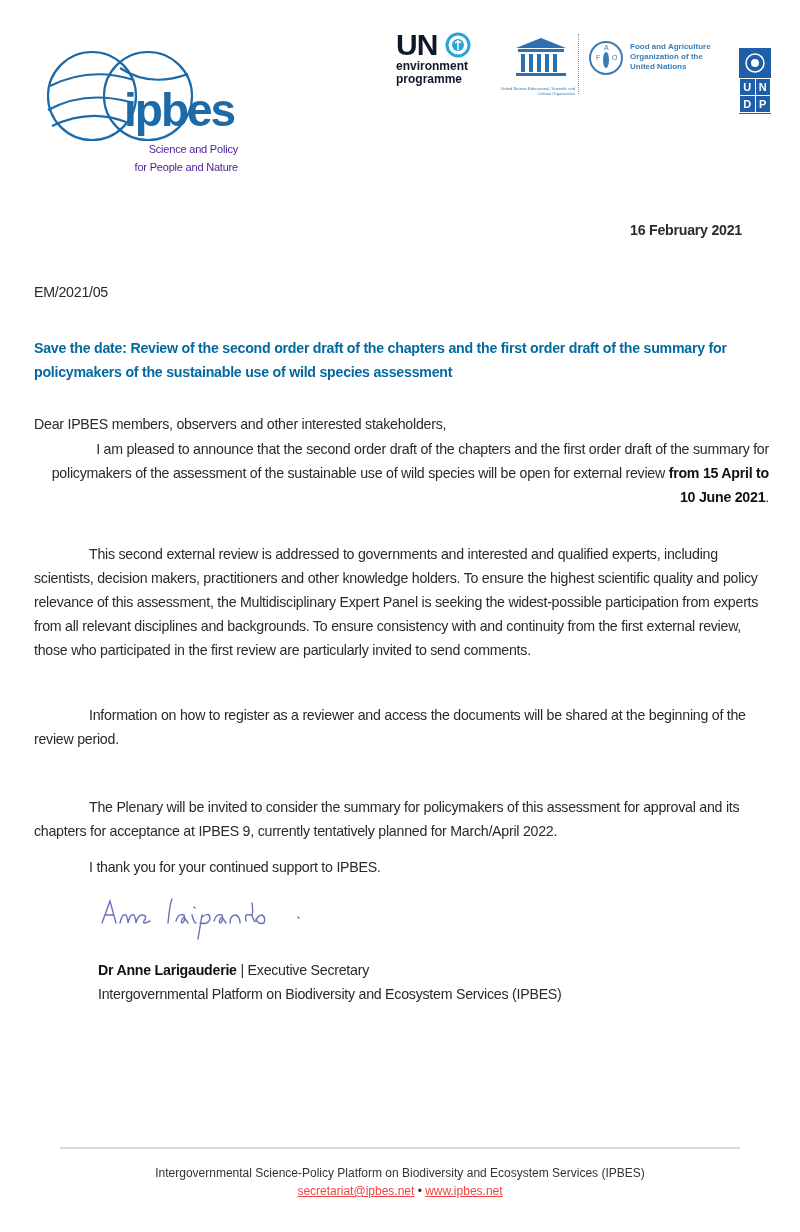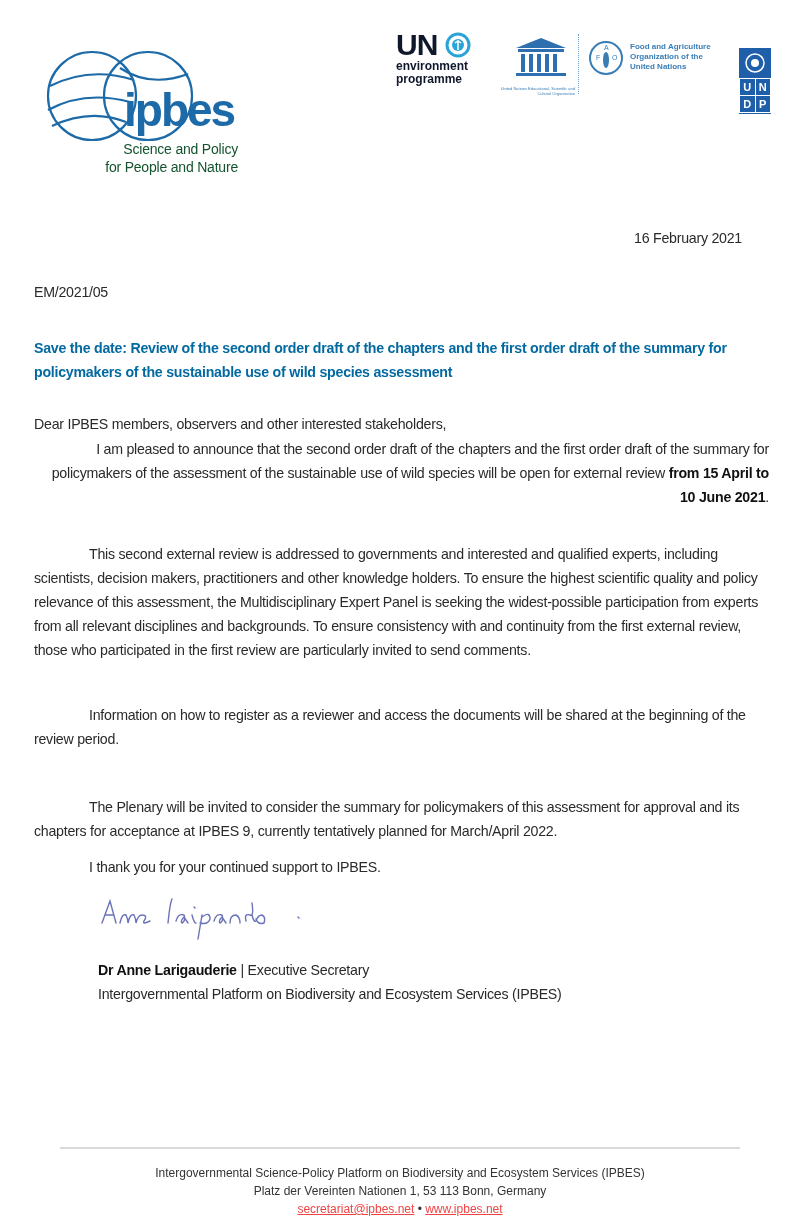--- a/index.html
+++ b/index.html
@@ -2,36 +2,36 @@
 <html><head>
 <meta charset="utf-8">
 <style>
   html, body { margin:0; padding:0; background:#ffffff; }
   body { width:800px; height:1232px; position:relative; overflow:hidden;
          font-family:"Liberation Sans", sans-serif; color:#222; }
   .abs { position:absolute; }
 
   
   #ipbes-logo { left:30px; top:38px; width:210px; height:140px; }
-  #ipbes-tag { left:88px; top:140px; width:150px; color:#14532d; font-size:14px; line-height:18px; text-align:right; letter-spacing:-0.2px; }
+  #ipbes-tag { left:88px; top:140px; width:150px; color:#4c1d95; font-size:11px; line-height:18px; text-align:right; letter-spacing:-0.2px; }
   #unep { left:396px; top:30px; width:90px; color:#0f172a; }
   #unep .big { font-size:30px; font-weight:bold; letter-spacing:-1px; line-height:30px; }
   #unep .small { font-size:12px; font-weight:bold; line-height:13px; }
   #unesco { left:510px; top:36px; width:62px; }
   #unesco-text { left:500px; top:86px; width:75px; font-size:4px; color:#3a7db5; text-align:right; line-height:5px; }
   #unesco-dots { left:578px; top:34px; width:1px; height:60px; border-left:1px dotted #6aa0cc; }
   #fao-logo { left:588px; top:40px; width:36px; height:36px; }
   #fao-text { left:630px; top:42px; width:100px; color:#3a7db5; font-size:8px; line-height:10px; font-weight:bold; }
   #undp { left:739px; top:48px; width:32px; height:66px; background:#1f5ea8; color:#fff; }
   #undp .globe { width:32px; height:30px; display:flex; align-items:center; justify-content:center; }
   #undp .grid { display:grid; grid-template-columns:1fr 1fr; gap:1px; padding:1px; font-size:11px; font-weight:bold; text-align:center; line-height:16px; }
   #undp .grid span { background:#1f5ea8; }
 
   .text { font-size:14.2px; line-height:24px; color:#2a2a2a; letter-spacing:-0.25px; }
-  #date { right:58px; top:226px; }
+  #date { right:58px; top:218px;font-weight:bold; }
   #ref { left:34px; top:280px; }
   #subject { left:34px; top:336px; width:740px; font-weight:bold; color:#0369a1; }
   #salutation { left:34px; top:412px; }
   .para { left:34px; width:735px; text-indent:55px; }
   #p1 { top:437px;text-align:right; }
   #p2 { top:542px; }
   #p3 { top:703px; }
   #p4 { top:763px;margin-top:32px; }
   #p5 { top:855px; }
   b { color:#111; }
@@ -140,17 +140,16 @@
 </svg>
 
 <div id="signer" class="abs text">
   <b>Dr Anne Larigauderie</b><span> | </span><span>Executive Secretary</span>
 </div>
 <div id="org" class="abs text">Intergovernmental Platform on Biodiversity and Ecosystem Services (IPBES)</div>
 
 <div id="footer-rule" class="abs"></div>
 <div id="footer" class="abs">
   <div>Intergovernmental Science-Policy Platform on Biodiversity and Ecosystem Services (IPBES)</div>
-  <div>Platz der Vereinten Nationen 1, 53 113 Bonn, Germany</div>
   <div>
     <a>secretariat@ipbes.net</a><span> • </span><a>www.ipbes.net</a>
   </div>
 </div>
 
 </body></html>

